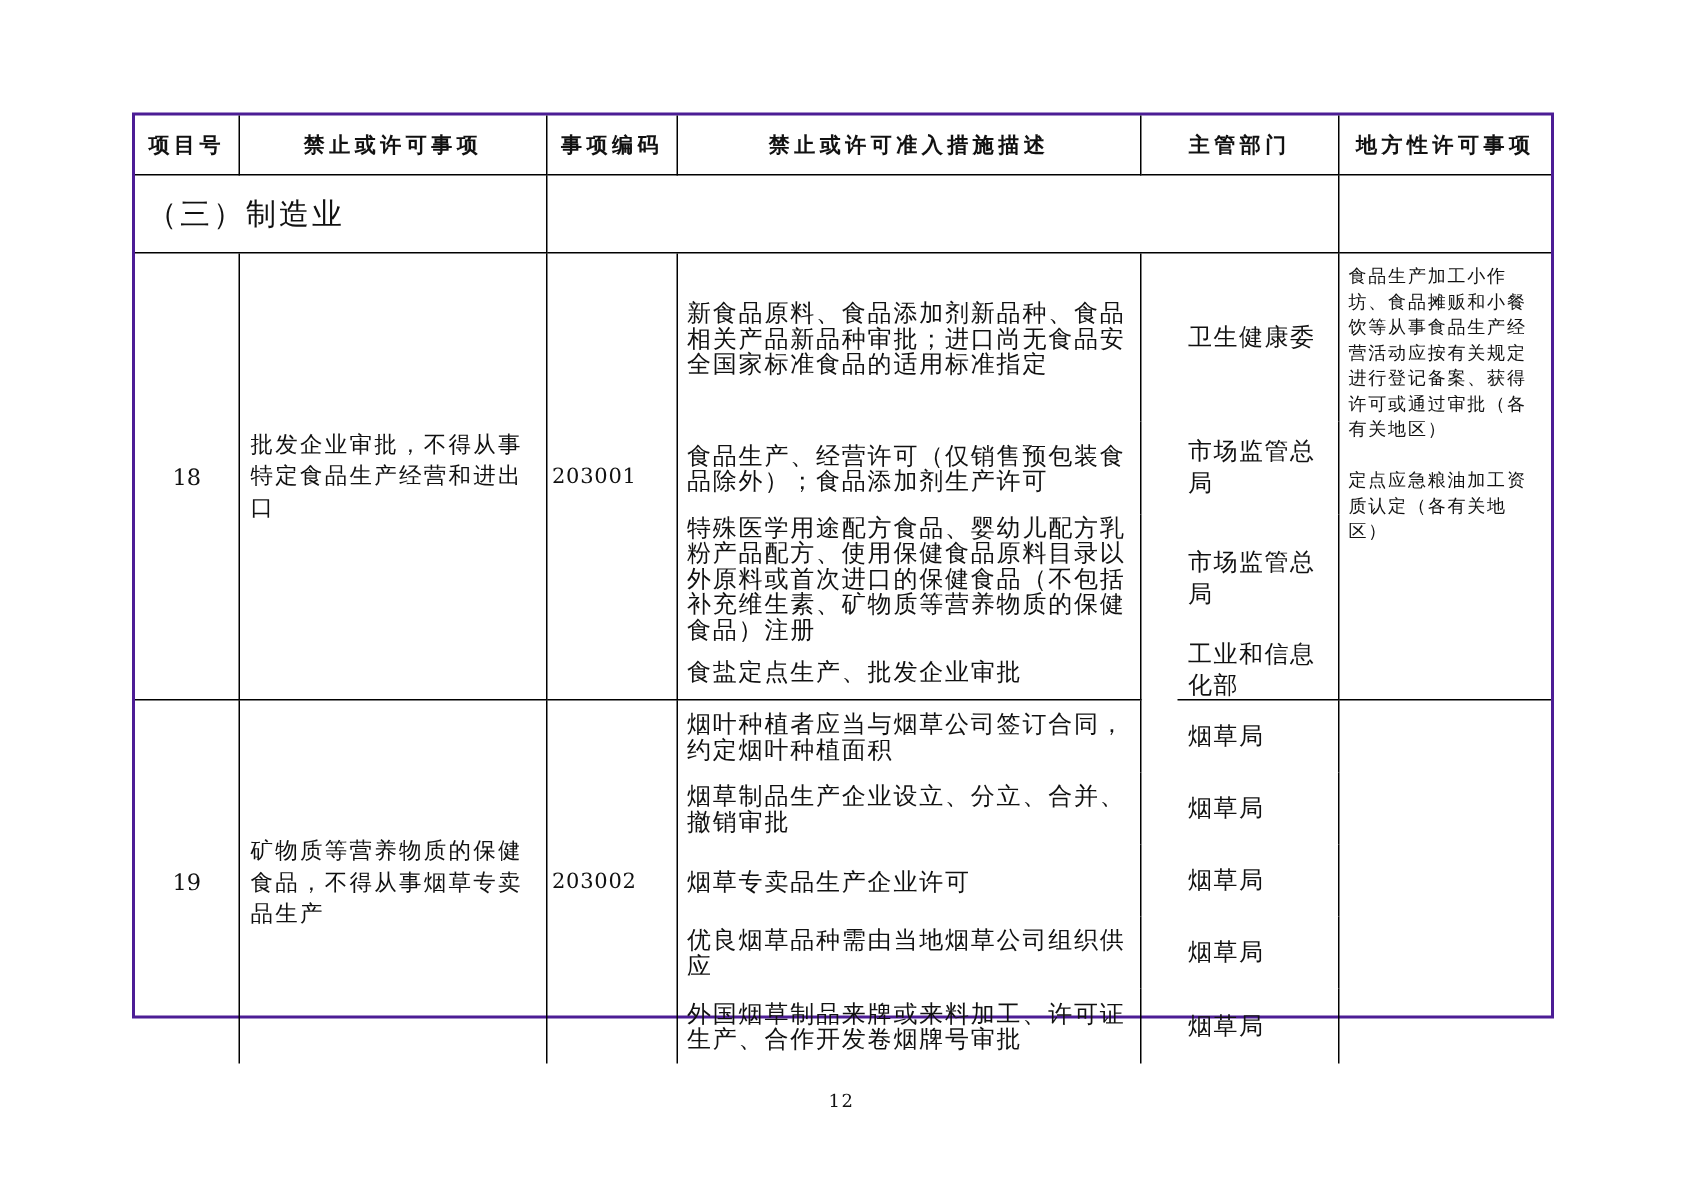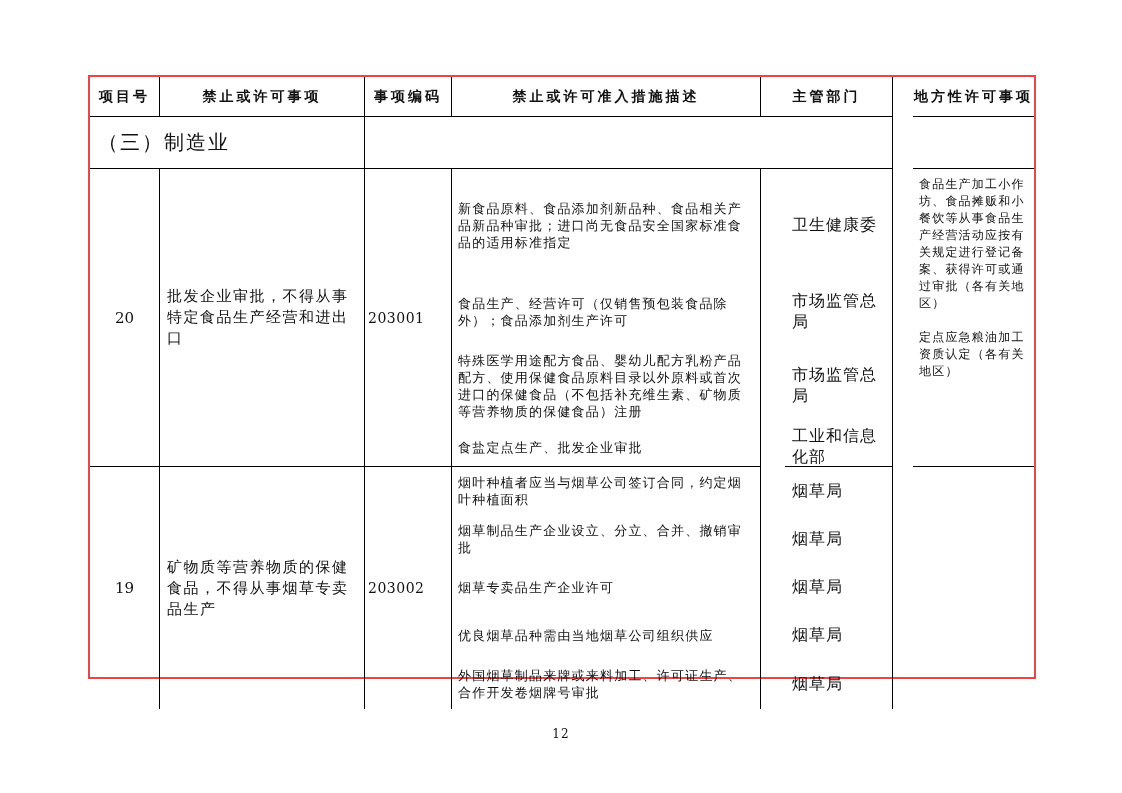--- a/index.html
+++ b/index.html
@@ -4,47 +4,47 @@
 <style>
   html,body{margin:0;padding:0;}
   body{
     width:1122px;height:793px;position:relative;
     background:#ffffff;color:#111;
     font-family:"DejaVu Serif","Liberation Serif",serif;
     overflow:hidden;
   }
   .doc-table{
     position:absolute;left:88px;top:75px;width:948px;height:604px;
-    box-sizing:border-box;border:2px solid #ef4444;
+    box-sizing:border-box;border:2px solid #4c1d95;
     display:grid;
     grid-template-columns:70px 205px 87px 309px 132px 141px;
     grid-template-rows:40px 52px 112px 62px 85px 39px 48px 48px 48px 48px 50px;
   }
   .c{border-right:1px solid #000;border-bottom:1px solid #000;box-sizing:border-box;overflow:hidden;}
-  .nr{border-right:none;margin-left:20px;}
+  .nr{border-right:none;}
   .nb{border-bottom:none;}
   .hdr{
     display:flex;align-items:center;justify-content:center;
     font-weight:bold;font-size:14px;letter-spacing:3px;text-align:center;
   }
   .section-cell{
     display:flex;align-items:center;
     font-weight:normal;font-size:20px;letter-spacing:2px;
     padding-left:8px;
   }
   .id-cell{display:flex;align-items:center;justify-content:center;font-size:15px;}
   .item-cell{
     display:flex;align-items:center;
     font-size:15px;line-height:21px;letter-spacing:1.5px;
     padding:0 5px 0 7px;
   }
   .code-cell{display:flex;align-items:center;font-size:14px;letter-spacing:.5px;padding-left:3px;}
   .measure-cell{
     display:flex;align-items:center;
-    font-size:13px;line-height:17px;letter-spacing:1.2px;
+    font-size:16px;line-height:17px;letter-spacing:1.2px;
     padding:0 4px 0 6px;
   }
   .dept-cell{
     display:flex;align-items:center;
     font-size:16px;letter-spacing:1px;padding-left:7px;margin-left:24px;
   }
   .local-cell{
     font-size:12px;line-height:17px;letter-spacing:1.2px;
     padding:7px 5px 0 6px;
   }
@@ -63,21 +63,21 @@
   <div class="c hdr" style="grid-row:1;grid-column:2;">禁止或许可事项</div>
   <div class="c hdr" style="grid-row:1;grid-column:3;">事项编码</div>
   <div class="c hdr" style="grid-row:1;grid-column:5;">主管部门</div>
   <div class="c hdr" style="grid-row:1;grid-column:4;">禁止或许可准入措施描述</div>
   <div class="c hdr nr" style="grid-row:1;grid-column:6;">地方性许可事项</div>
 
   <div class="c section-cell" style="grid-row:2;grid-column:1/3;">（三）制造业</div>
   <div class="c" style="grid-row:2;grid-column:3/6;"></div>
   <div class="c nr" style="grid-row:2;grid-column:6;"></div>
 
-  <div class="c id-cell" style="grid-row:3/7;grid-column:1;">20</div>
+  <div class="c id-cell" style="grid-row:3/7;grid-column:1;">18</div>
   <div class="c item-cell" style="grid-row:3/7;grid-column:2;">批发企业审批，不得从事特定食品生产经营和进出口</div>
   <div class="c code-cell" style="grid-row:3/7;grid-column:3;">203001</div>
 
   <div class="c measure-cell nb" style="grid-row:3;grid-column:4;">新食品原料、食品添加剂新品种、食品相关产品新品种审批；进口尚无食品安全国家标准食品的适用标准指定</div>
   <div class="c dept-cell nb" style="grid-row:3;grid-column:5;">卫生健康委</div>
   <div class="c measure-cell nb" style="grid-row:4;grid-column:4;">食品生产、经营许可（仅销售预包装食品除外）；食品添加剂生产许可</div>
   <div class="c dept-cell nb" style="grid-row:4;grid-column:5;">市场监管总局</div>
   <div class="c measure-cell nb" style="grid-row:5;grid-column:4;">特殊医学用途配方食品、婴幼儿配方乳粉产品配方、使用保健食品原料目录以外原料或首次进口的保健食品（不包括补充维生素、矿物质等营养物质的保健食品）注册</div>
   <div class="c dept-cell nb" style="grid-row:5;grid-column:5;">市场监管总局</div>
   <div class="c measure-cell" style="grid-row:6;grid-column:4;">食盐定点生产、批发企业审批</div>

